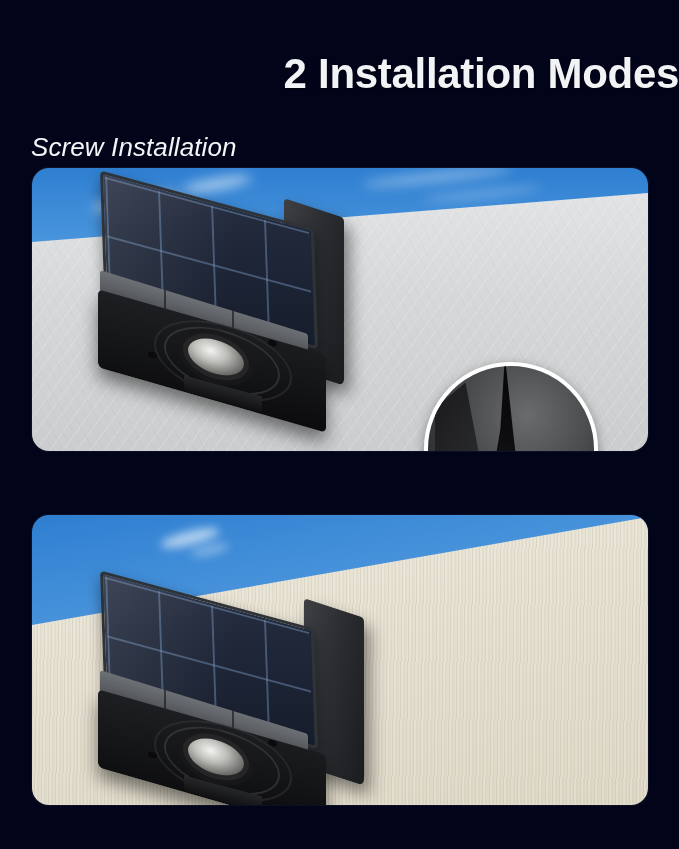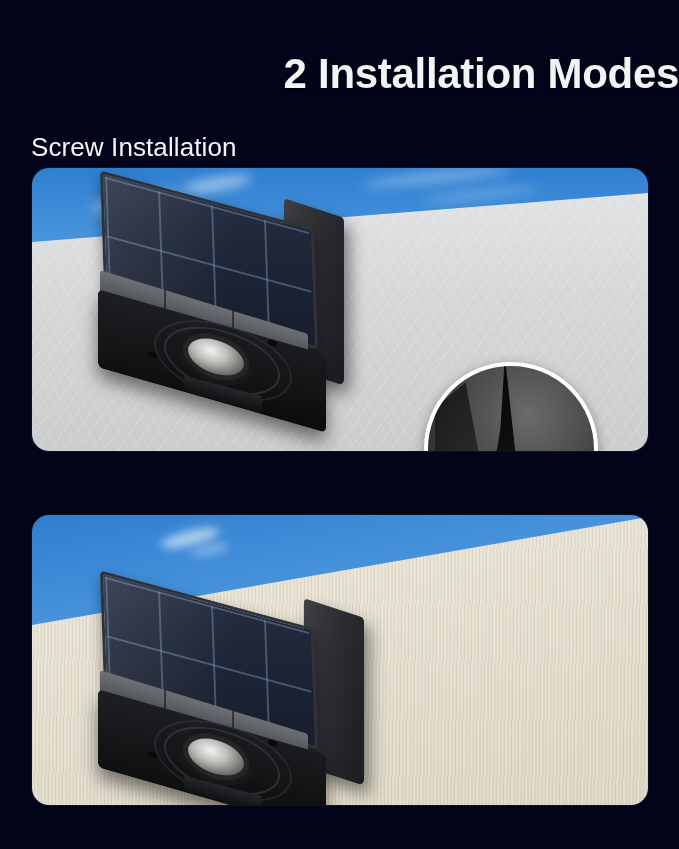--- a/index.html
+++ b/index.html
@@ -37,21 +37,21 @@
 
   
   .section-label {
     position: absolute;
     left: 31px;
     font-size: 26px;
     font-weight: normal;
     color: #f4f5f7;
     letter-spacing: 0.1px;
   }
-  #label-screw { top: 132px; }
+  #label-screw { top: 132px; font-style: italic; }
   #label-eva   { top: 479px; }
 
   
   .panel {
     position: absolute;
     left: 32px;
     width: 616px;
     border-radius: 17px;
     overflow: hidden;
     box-shadow: 0 0 0 1px rgba(255,255,255,0.05);

